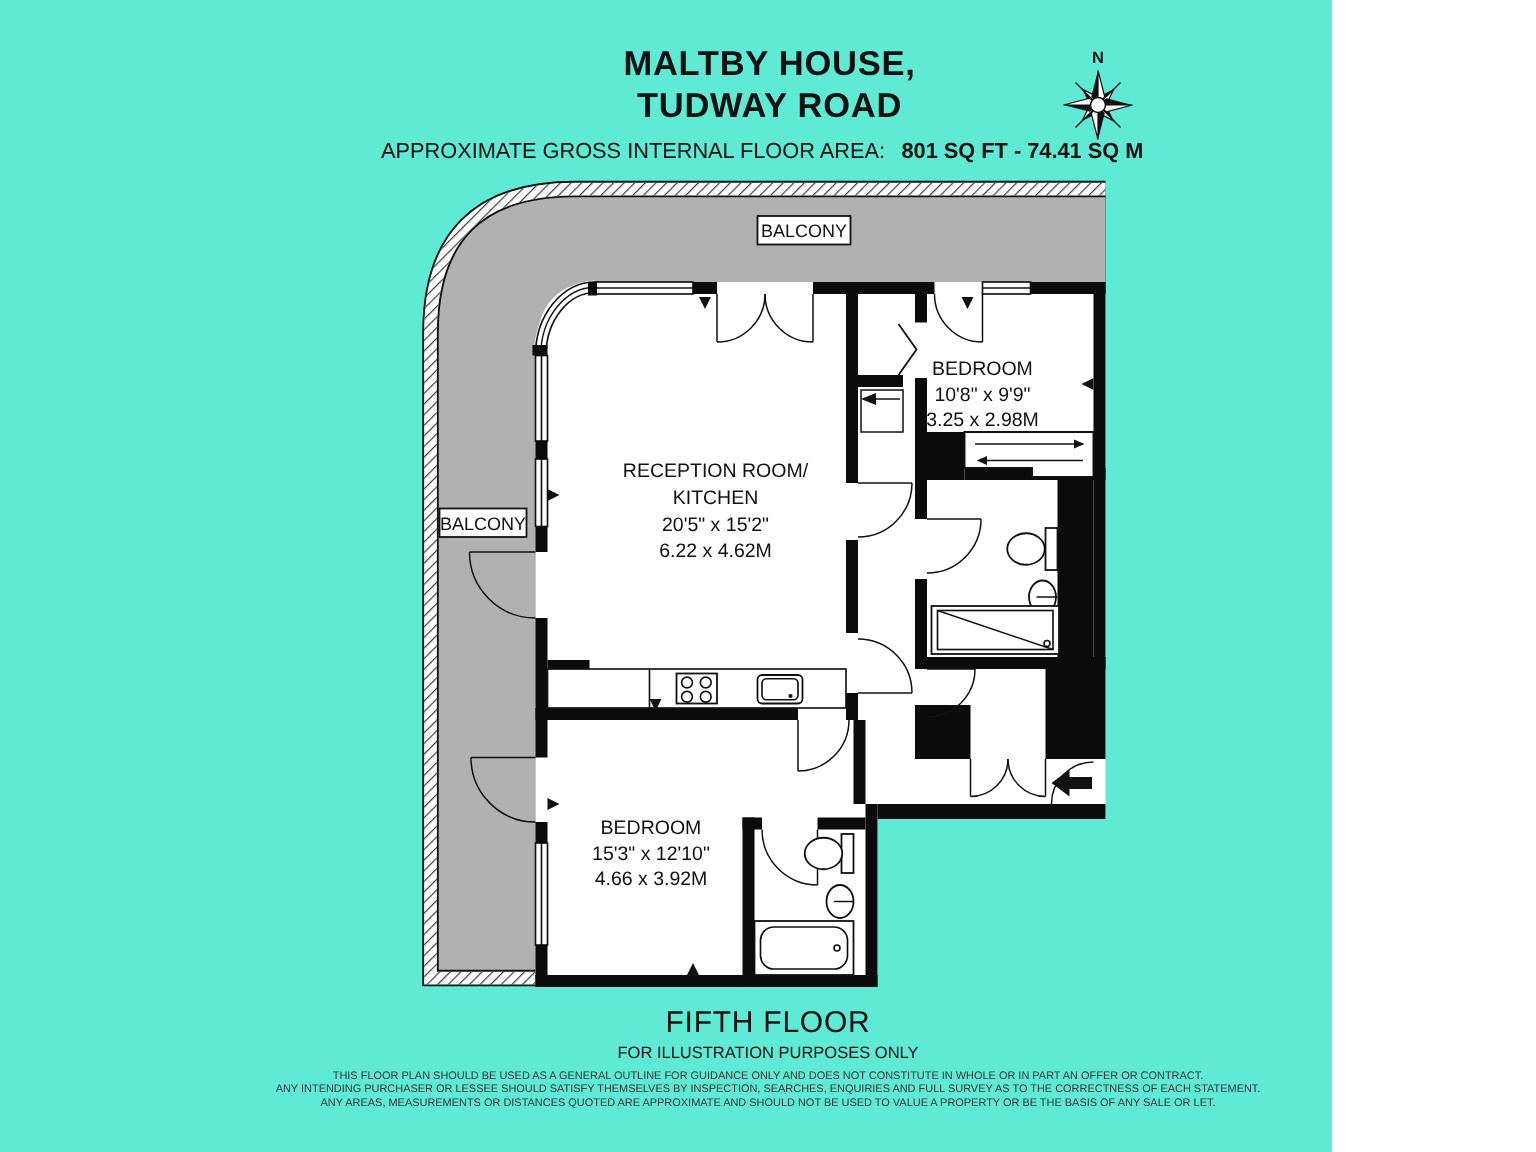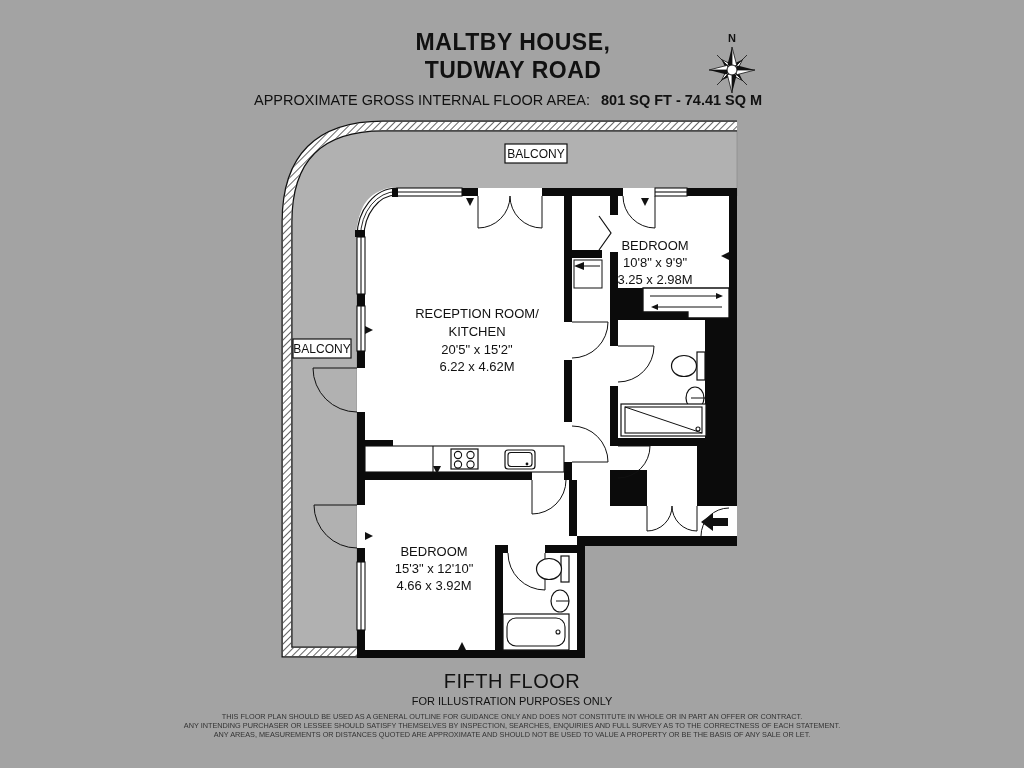--- a/index.html
+++ b/index.html
@@ -1,16 +1,16 @@
 <!DOCTYPE html>
 <html><head>
 <meta charset="utf-8">
 <style>
   html,body{margin:0;padding:0;background:#fff;}
-  .page{position:relative;width:1024px;height:768px;background:#a3a3a3;overflow:hidden;
+  .page{position:relative;width:888px;height:768px;background:#5eead4;overflow:hidden;
         font-family:"Liberation Sans",sans-serif;}
   svg text{font-family:"Liberation Sans",sans-serif;fill:#111;}
   .t-title{font-size:23px;font-weight:bold;letter-spacing:.5px;}
   .t-sub{font-size:14.5px;}
   .t-subv{font-size:14.5px;font-weight:bold;}
   .t-room{font-size:13px;}
   .t-balcony{font-size:12px;}
   .t-floor{font-size:20px;letter-spacing:.5px;}
   .t-note{font-size:11px;}
   .t-disc{font-size:7.3px;fill:#333;}

